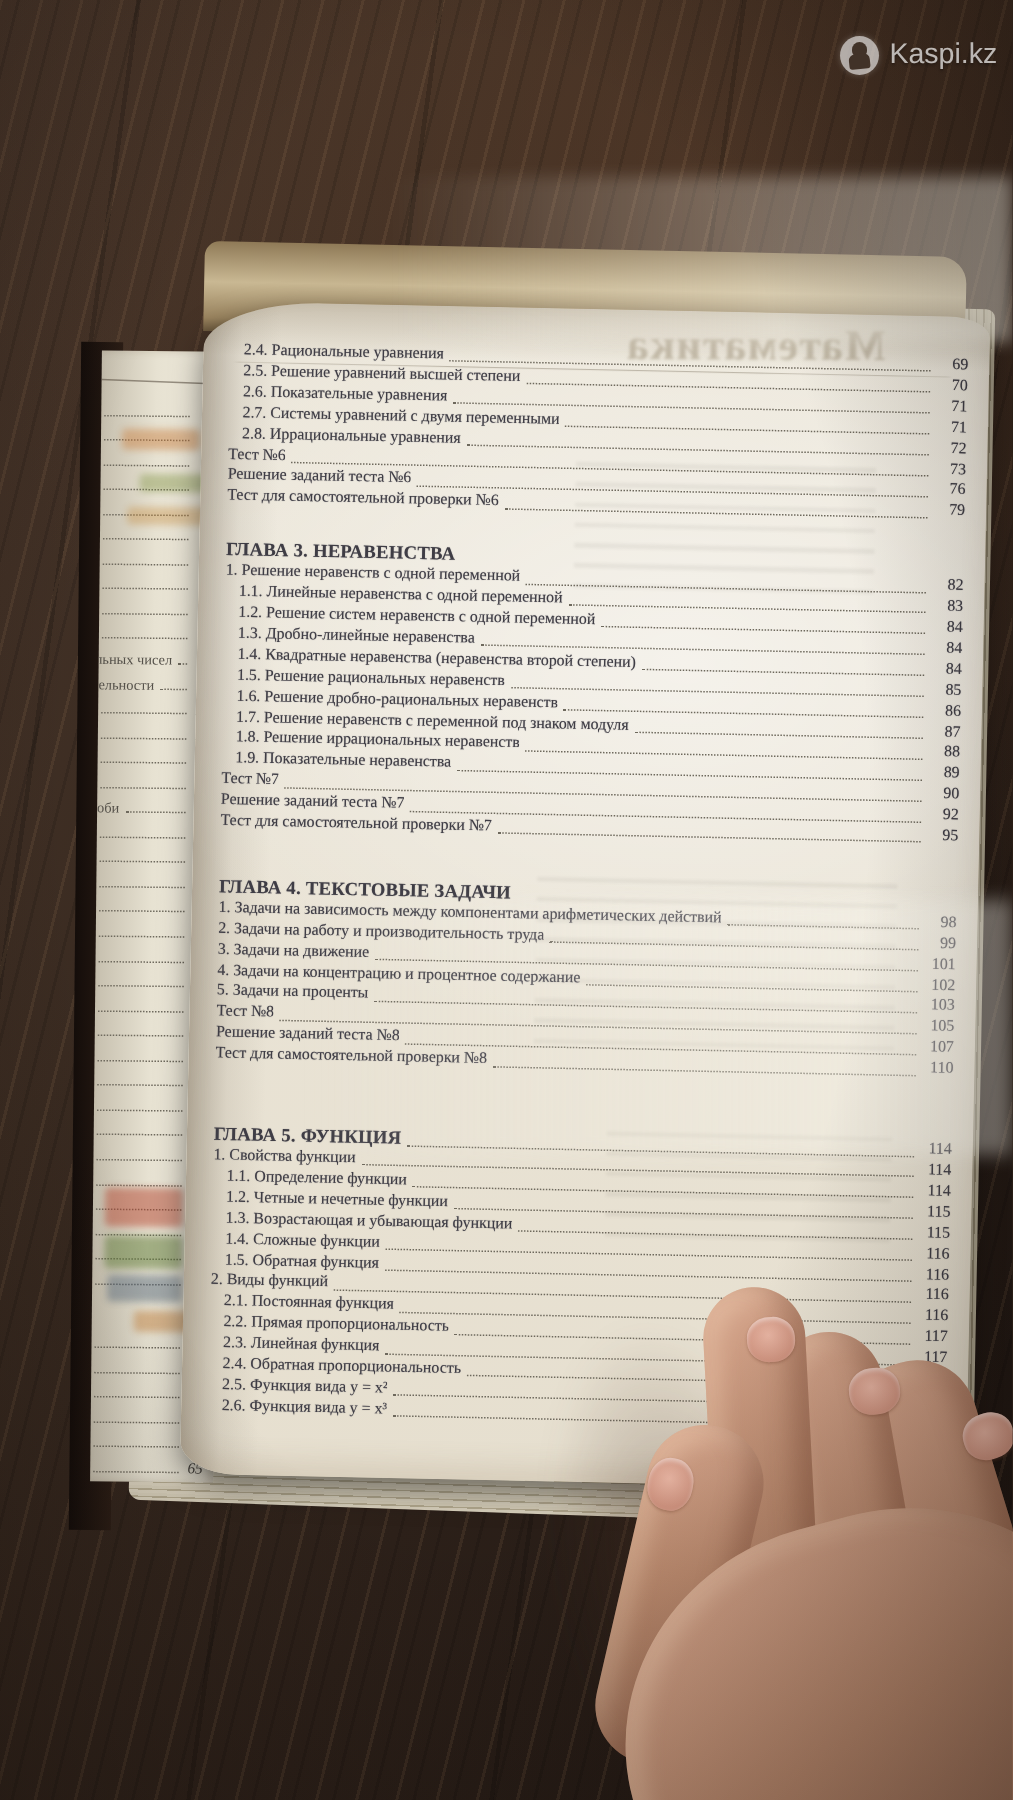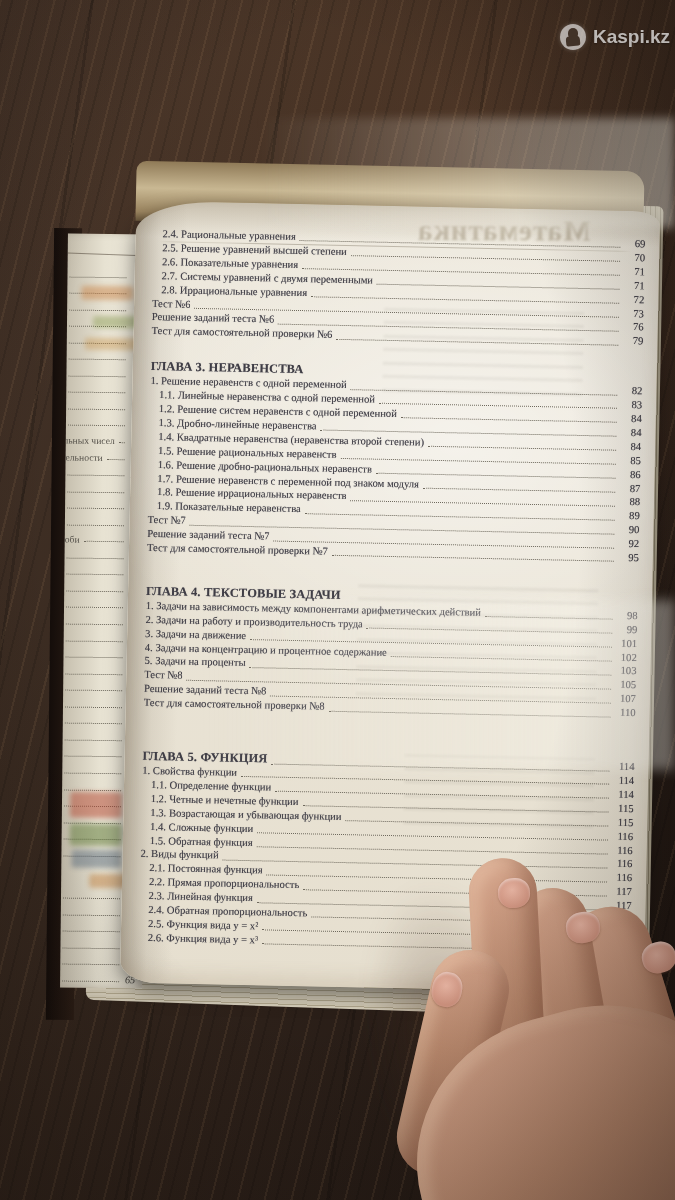--- a/index.html
+++ b/index.html
@@ -14,21 +14,21 @@
   .wood:before{content:"";position:absolute;inset:0;
     background:repeating-linear-gradient(104deg, rgba(205,160,115,0.10) 0 2px, transparent 2px 11px, rgba(0,0,0,0.12) 11px 13px, transparent 13px 26px);}
   .wood:after{content:"";position:absolute;inset:0;
     background:repeating-linear-gradient(98deg, transparent 0 90px, rgba(0,0,0,0.18) 90px 93px, transparent 93px 200px);}
 
   
   .watermark{position:absolute;top:24px;left:560px;z-index:10;display:flex;align-items:center;gap:7px;opacity:0.85;}
   .wm-icon{width:26px;height:26px;border-radius:50%;background:rgba(255,255,255,0.72);position:relative;box-shadow:0 0 4px rgba(255,255,255,0.25);}
   .wm-icon span{position:absolute;left:8px;top:4px;width:10px;height:10px;border-radius:50% 50% 40% 40%;background:#43342a;}
   .wm-icon i{position:absolute;left:6px;top:12px;width:14px;height:10px;border-radius:4px 4px 2px 2px;background:#43342a;transform:rotate(-6deg);}
-  .wm-text{font-family:"Liberation Sans",sans-serif;font-weight:bold;font-size:19px;color:rgba(255,255,255,0.8);text-shadow:0 1px 2px rgba(0,0,0,0.4);text-align:right;}
+  .wm-text{font-family:"Liberation Sans",sans-serif;font-weight:normal;font-size:19px;color:rgba(255,255,255,0.8);text-shadow:0 1px 2px rgba(0,0,0,0.4);text-align:right;}
 
   
   .cover-strip{position:absolute;left:50px;top:228px;width:28px;height:792px;z-index:1;background:linear-gradient(90deg,#140d0a,#2b1d15);transform:rotate(0.6deg);}
   .top-band{position:absolute;left:136px;top:166px;width:508px;height:60px;z-index:1;transform:rotate(1.2deg);border-radius:10px 18px 0 0;
     background:linear-gradient(180deg,#8e targeting;) }
   .top-band{background:linear-gradient(180deg,#8f7a57,#c9b893 45%,#9a845f 85%,#6d5a3e);}
   .stack-right{position:absolute;left:636px;top:206px;width:20px;height:782px;z-index:1;transform:rotate(1.1deg);
     background:repeating-linear-gradient(90deg,#d3c9b0 0 2px,#a2977c 2px 3px,#cfc5ab 3px 5px);border-radius:0 6px 6px 0;}
   .stack-bottom{position:absolute;left:86px;top:976px;width:356px;height:30px;z-index:2;transform:rotate(2deg);border-radius:0 0 18px 8px;
     background:repeating-linear-gradient(0deg,#d9d1bd 0 2px,#b3a98f 2px 3px,#d5cdb8 3px 5px);}

